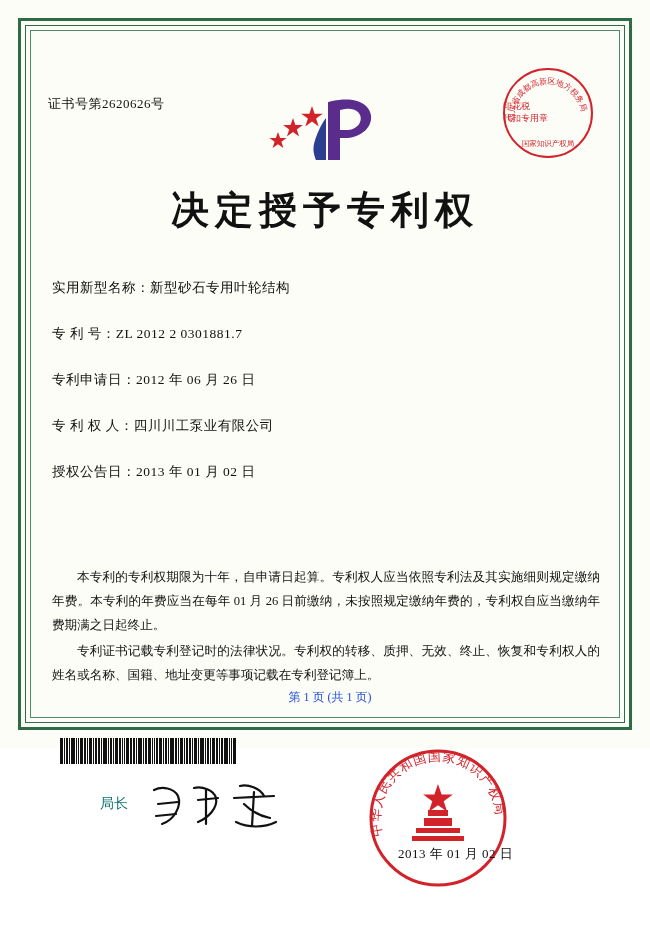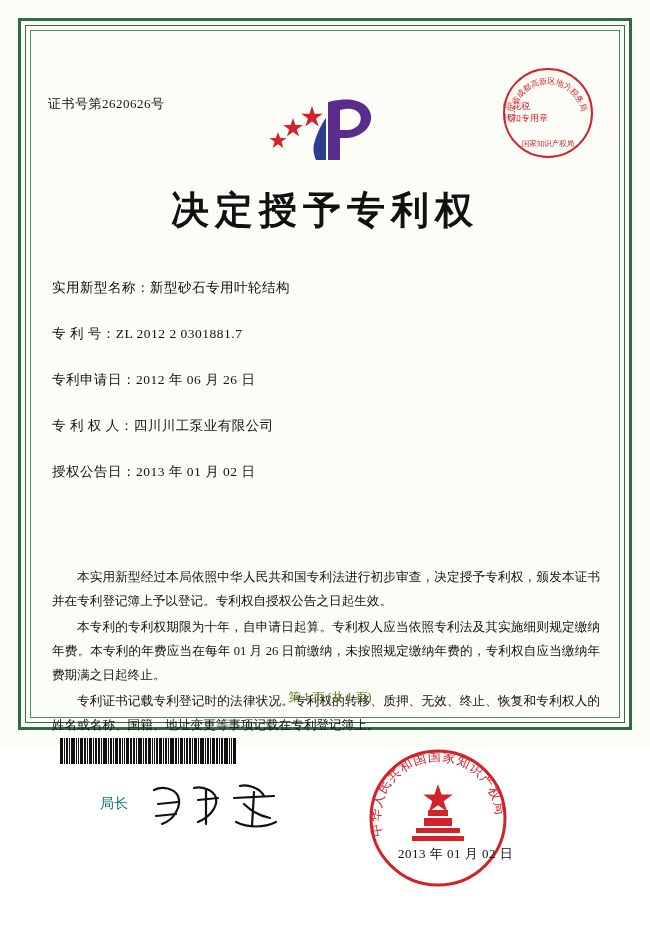--- a/index.html
+++ b/index.html
@@ -193,21 +193,21 @@
     z-index: 5;
   }
 
   
   .footer {
     position: absolute;
     left: 0; right: 0;
     bottom: 42px;
     text-align: center;
     font-size: 12px;
-    color: #4d7c0f;
+    color: #1d4ed8;
     padding-left: 10px;
   }
 
   .star {
     fill: #d2232a;
   }
 </style>
 </head>
 <body>
 
@@ -262,21 +262,20 @@
     </div>
     <div class="field-row">
       <span class="field-label">专 利 权 人：</span><span class="field-value">四川川工泵业有限公司</span>
     </div>
     <div class="field-row">
       <span class="field-label">授权公告日：</span><span class="field-value">2013 年 01 月 02 日</span>
     </div>
   </div>
 
   <div class="paragraphs">
-    <p>本实用新型经过本局依照中华人民共和国专利法进行初步审查，决定授予专利权，颁发本证书并在专利登记簿上予以登记。专利权自授权公告之日起生效。</p>
     <p>本专利的专利权期限为十年，自申请日起算。专利权人应当依照专利法及其实施细则规定缴纳年费。本专利的年费应当在每年 01 月 26 日前缴纳，未按照规定缴纳年费的，专利权自应当缴纳年费期满之日起终止。</p>
     <p>专利证书记载专利登记时的法律状况。专利权的转移、质押、无效、终止、恢复和专利权人的姓名或名称、国籍、地址变更等事项记载在专利登记簿上。</p>
   </div>
 
   <div class="barcode">
     <i style="width:3px"></i><i style="width:1px"></i><i style="width:2px"></i><i style="width:1px"></i><i style="width:4px"></i><i style="width:1px"></i><i style="width:1px"></i><i style="width:3px"></i><i style="width:2px"></i><i style="width:1px"></i><i style="width:3px"></i><i style="width:1px"></i><i style="width:2px"></i><i style="width:2px"></i><i style="width:1px"></i><i style="width:4px"></i><i style="width:1px"></i><i style="width:2px"></i><i style="width:1px"></i><i style="width:3px"></i><i style="width:2px"></i><i style="width:1px"></i><i style="width:1px"></i><i style="width:3px"></i><i style="width:2px"></i><i style="width:2px"></i><i style="width:1px"></i><i style="width:4px"></i><i style="width:1px"></i><i style="width:2px"></i><i style="width:3px"></i><i style="width:1px"></i><i style="width:1px"></i><i style="width:2px"></i><i style="width:3px"></i><i style="width:1px"></i><i style="width:2px"></i><i style="width:1px"></i><i style="width:4px"></i><i style="width:2px"></i><i style="width:1px"></i><i style="width:3px"></i><i style="width:1px"></i><i style="width:2px"></i><i style="width:2px"></i><i style="width:1px"></i><i style="width:3px"></i><i style="width:1px"></i><i style="width:4px"></i><i style="width:1px"></i><i style="width:2px"></i><i style="width:1px"></i><i style="width:3px"></i><i style="width:2px"></i><i style="width:1px"></i><i style="width:2px"></i><i style="width:4px"></i><i style="width:1px"></i><i style="width:1px"></i><i style="width:3px"></i>
   </div>
 
   <div class="director">局长</div>
 

